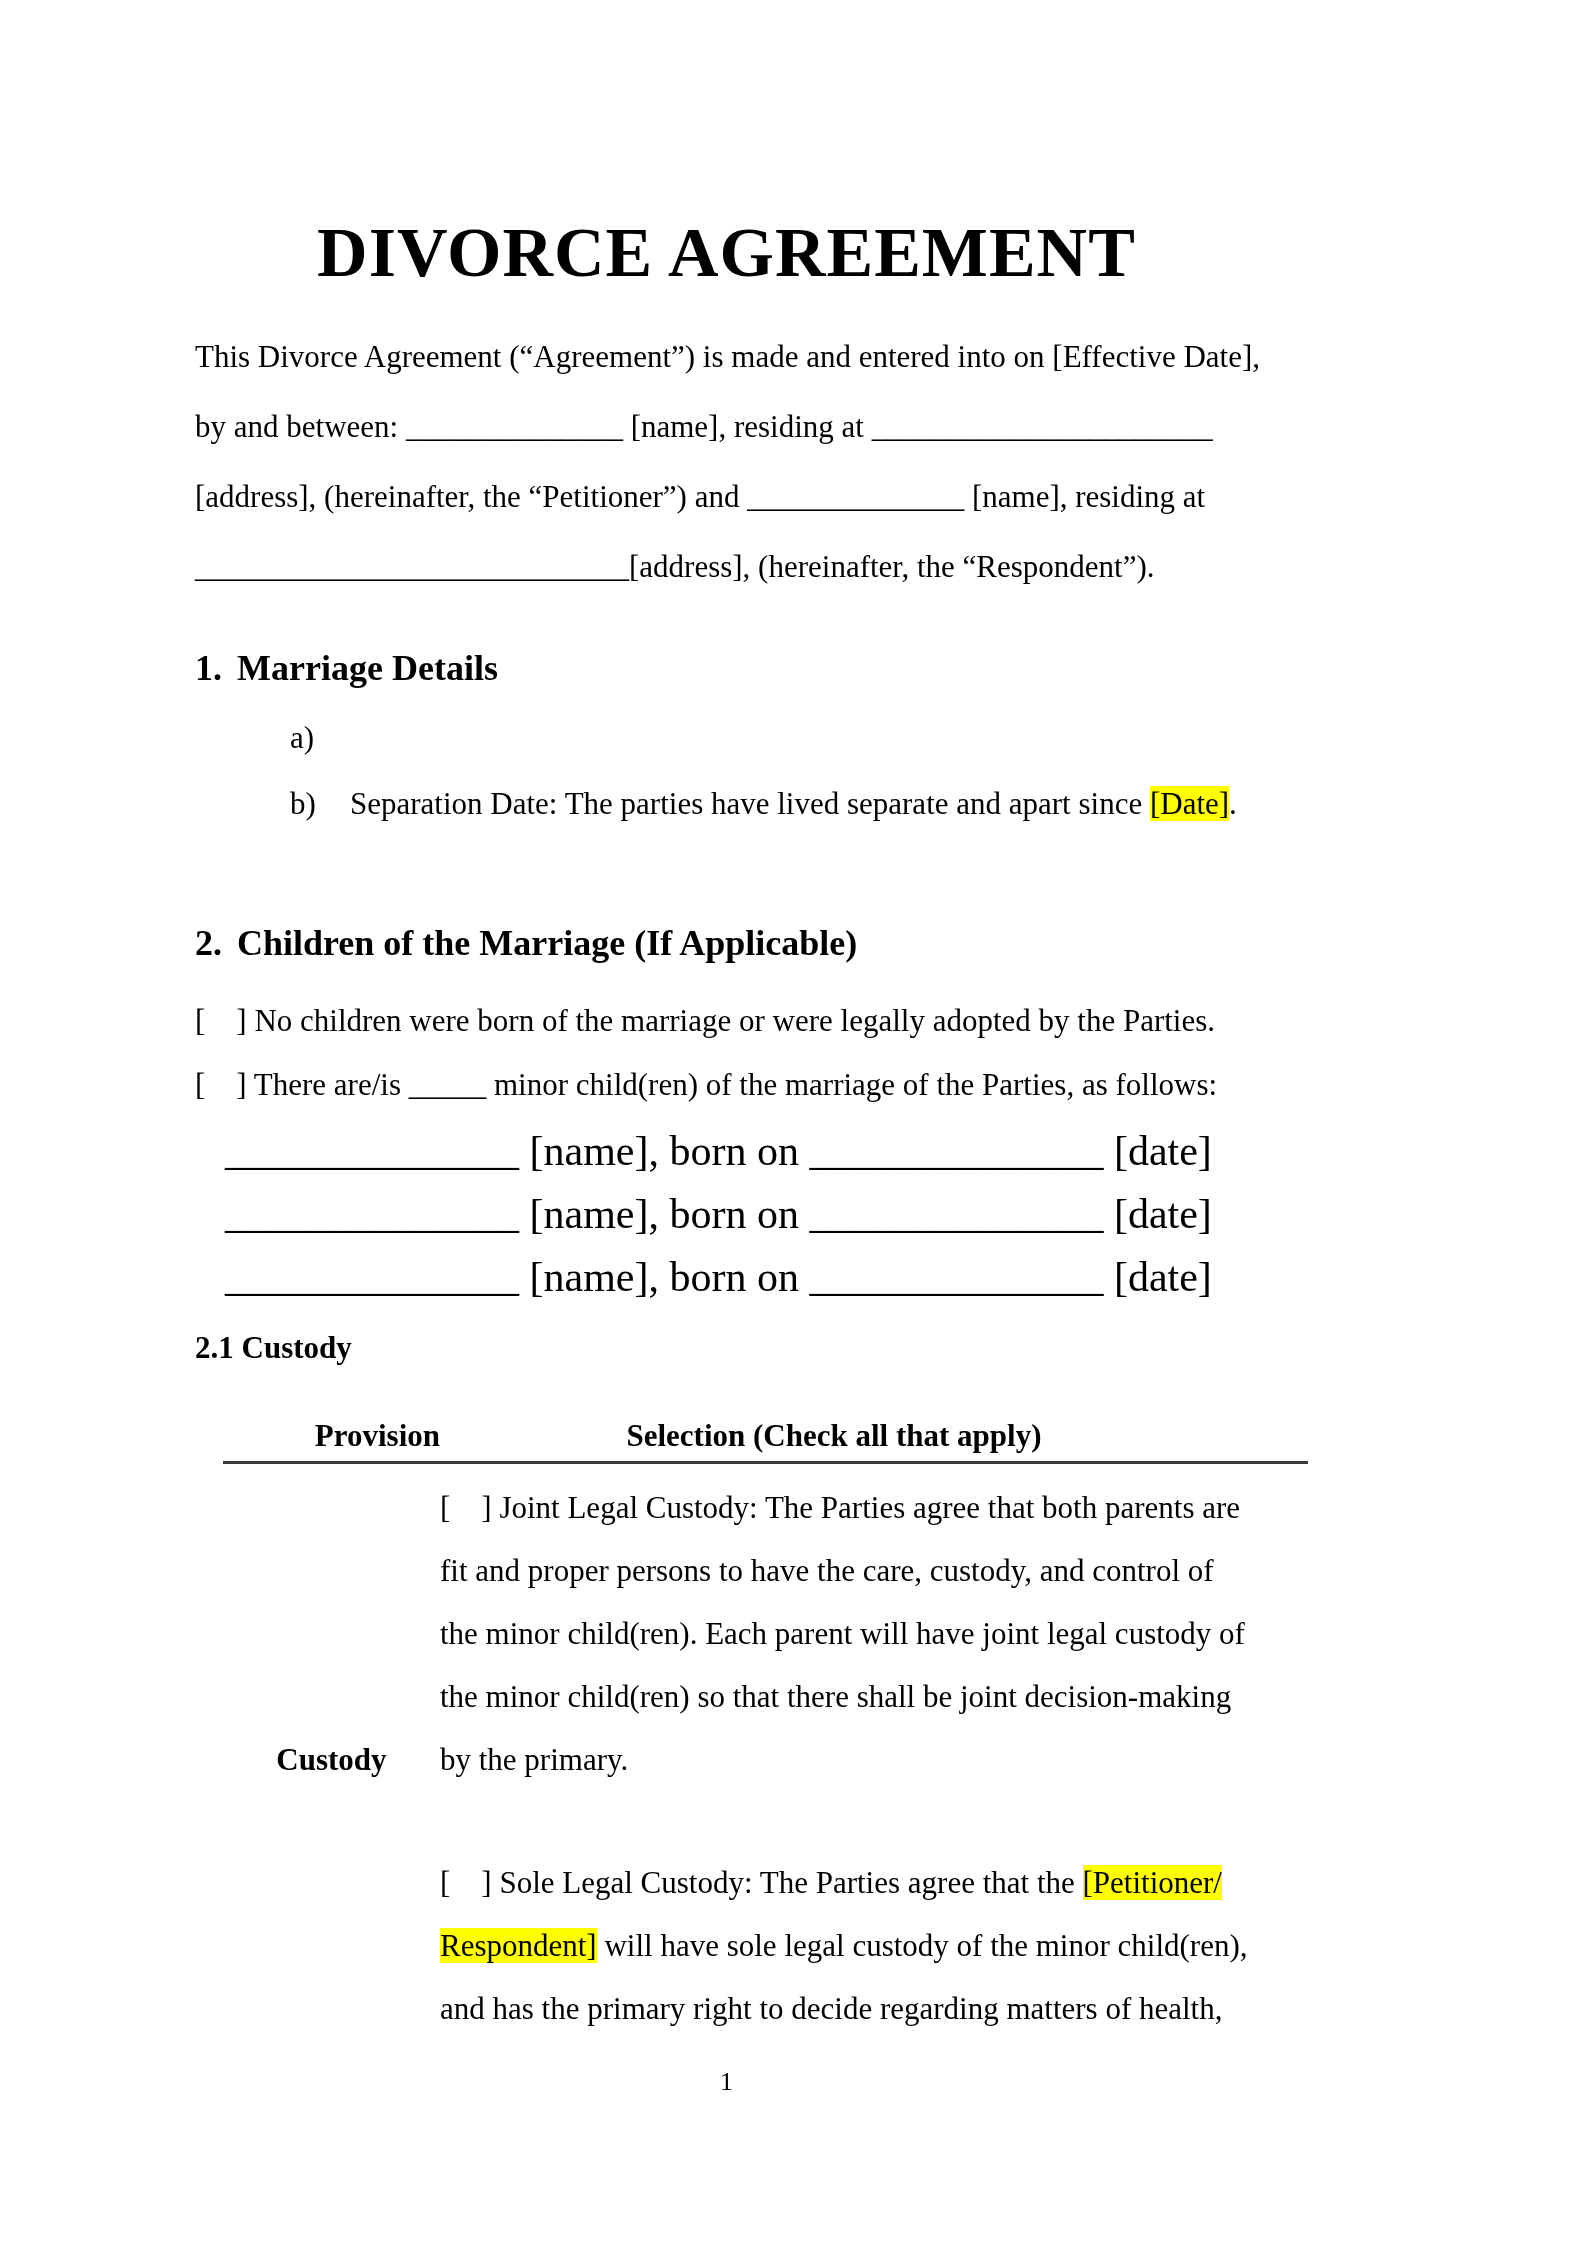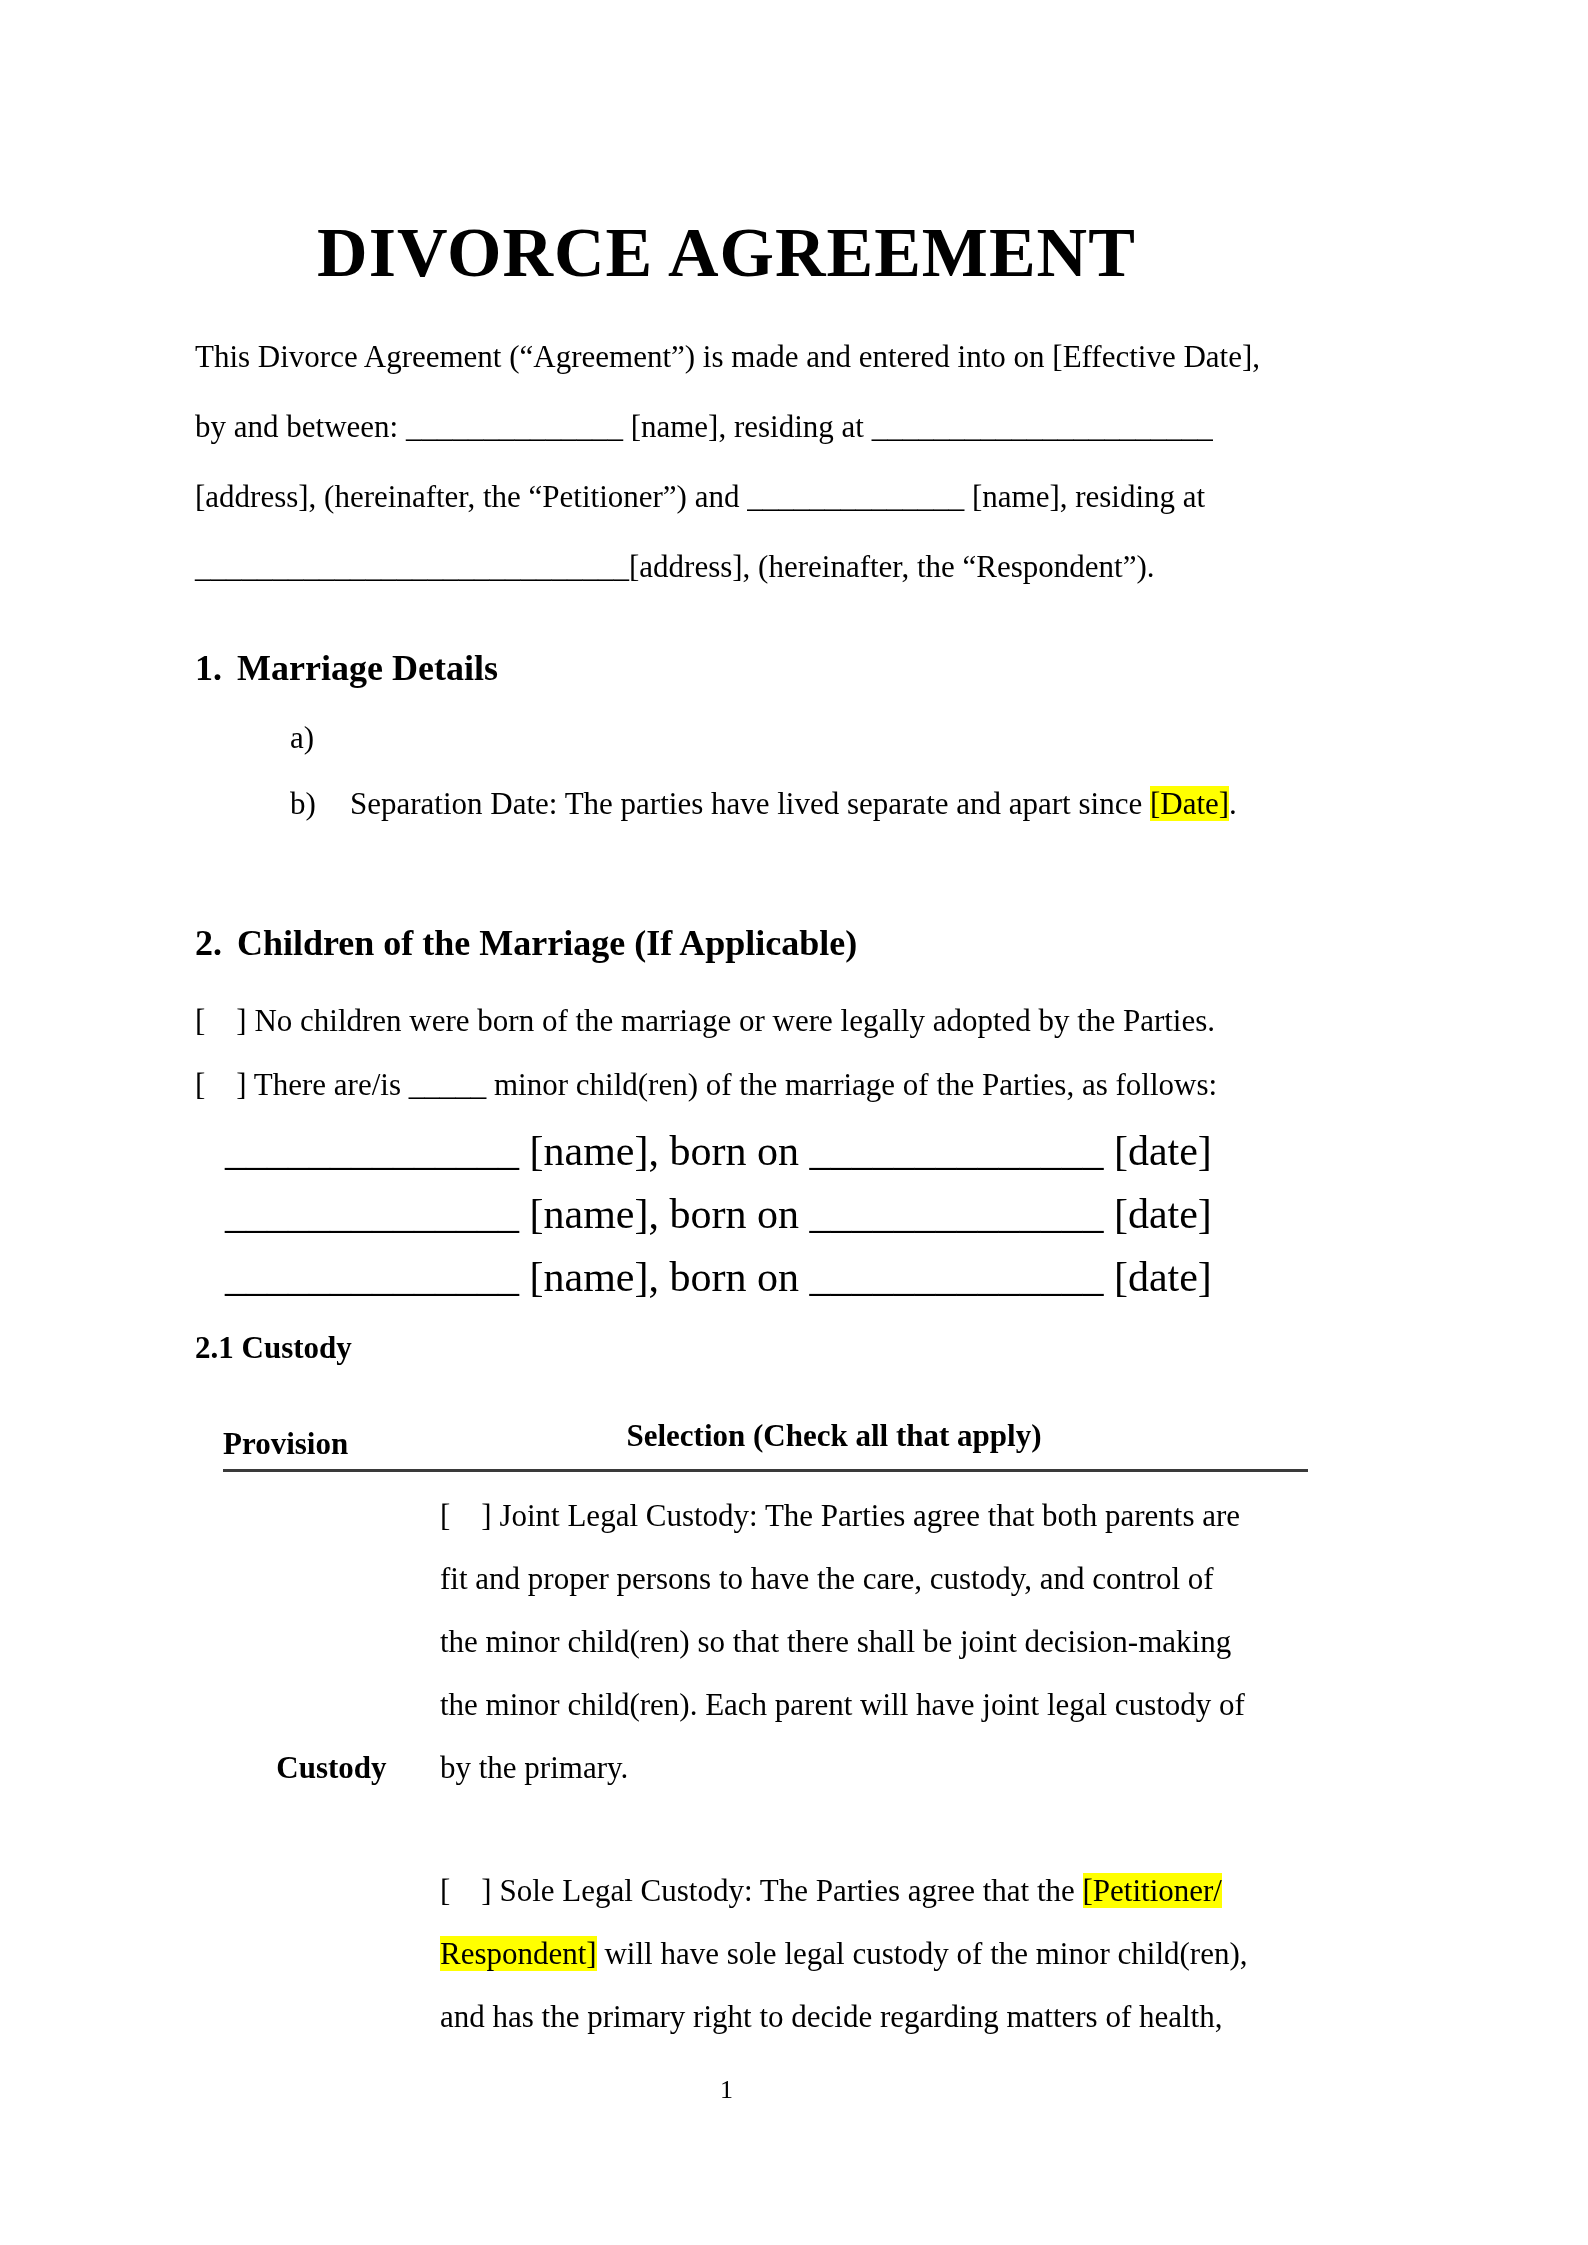--- a/index.html
+++ b/index.html
@@ -26,21 +26,21 @@
   .item-label{margin-left:95px;width:60px;flex:0 0 60px;}
   .item-text{white-space:nowrap;}
   .check-lines{margin-top:24px;font-size:31px;line-height:64px;}
   .child-lines{margin-top:3px;font-size:42px;line-height:63px;padding-left:30px;}
   .sub-heading{margin-top:19px;font-size:31px;font-weight:bold;line-height:40px;}
   .custody-table{margin-top:43px;margin-left:28px;width:1085px;font-size:31px;}
   .tbl-header{
     display:grid;grid-template-columns:217px 1fr;line-height:50px;
     border-bottom:3px solid #3a3a3a;font-weight:bold;
   }
-  .tbl-header .col-provision{text-align:left;margin-top:8px;}
+  .tbl-header .col-provision{text-align:right;}
   .tbl-header .col-selection{text-align:center;padding-right:80px;white-space:nowrap;}
   .tbl-row{display:grid;grid-template-columns:217px 1fr;}
   .provision-cell{font-weight:bold;text-align:center;}
   .provision-label{margin-top:264px;line-height:63px;}
   .selection-cell{padding-top:12px;line-height:63px;}
   .para-sole{margin-top:60px;}
   .hl{background:#ffff00;}
   .page-footer{
     margin-top:27px;text-align:center;font-size:26px;line-height:30px;
   }
@@ -99,22 +99,22 @@
         <span class="col-selection">Selection (Check all that apply)</span>
       </div>
       <div class="tbl-row">
         <div class="provision-cell">
           <div class="provision-label">Custody</div>
         </div>
         <div class="selection-cell">
           <div class="para-joint">
               <div class="doc-line">[&nbsp;&nbsp;&nbsp;&nbsp;] Joint Legal Custody: The Parties agree that both parents are</div>
               <div class="doc-line">fit and proper persons to have the care, custody, and control of</div>
+              <div class="doc-line">the minor child(ren). Each parent will have joint legal custody of</div>
               <div class="doc-line">the minor child(ren) so that there shall be joint decision-making</div>
-              <div class="doc-line">the minor child(ren). Each parent will have joint legal custody of</div>
               <div class="doc-line">by the primary.</div>
             </div>
           <div class="para-sole">
               <div class="doc-line"><span>[&nbsp;&nbsp;&nbsp;&nbsp;] Sole Legal Custody: The Parties agree that the </span><span class="hl">[Petitioner/</span></div>
               <div class="doc-line"><span class="hl">Respondent]</span><span> will have sole legal custody of the minor child(ren),</span></div>
               <div class="doc-line"><span>and has the primary right to decide regarding matters of health,</span></div>
             </div>
         </div>
       </div>
     </div>

